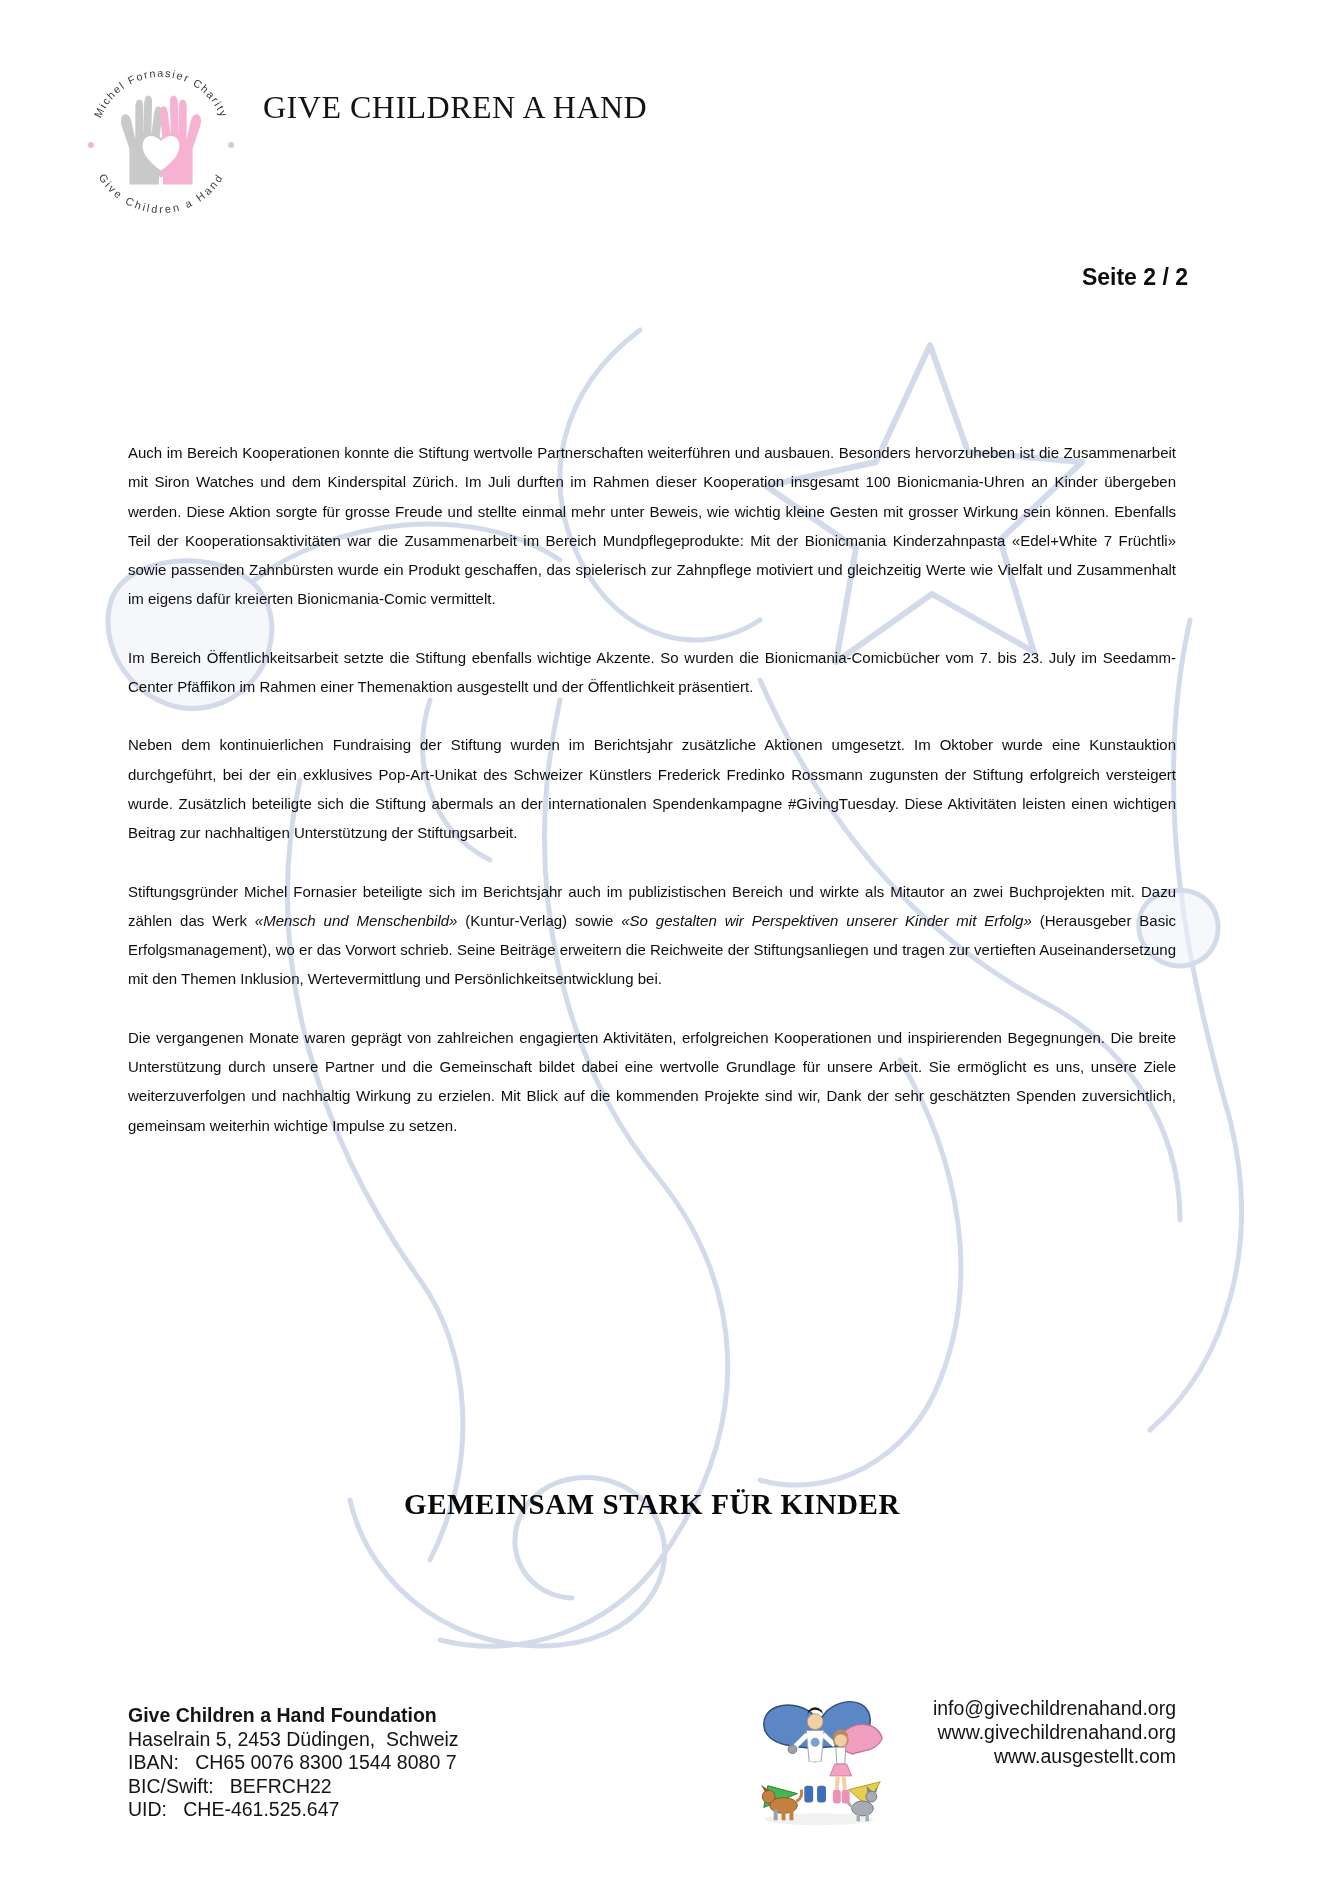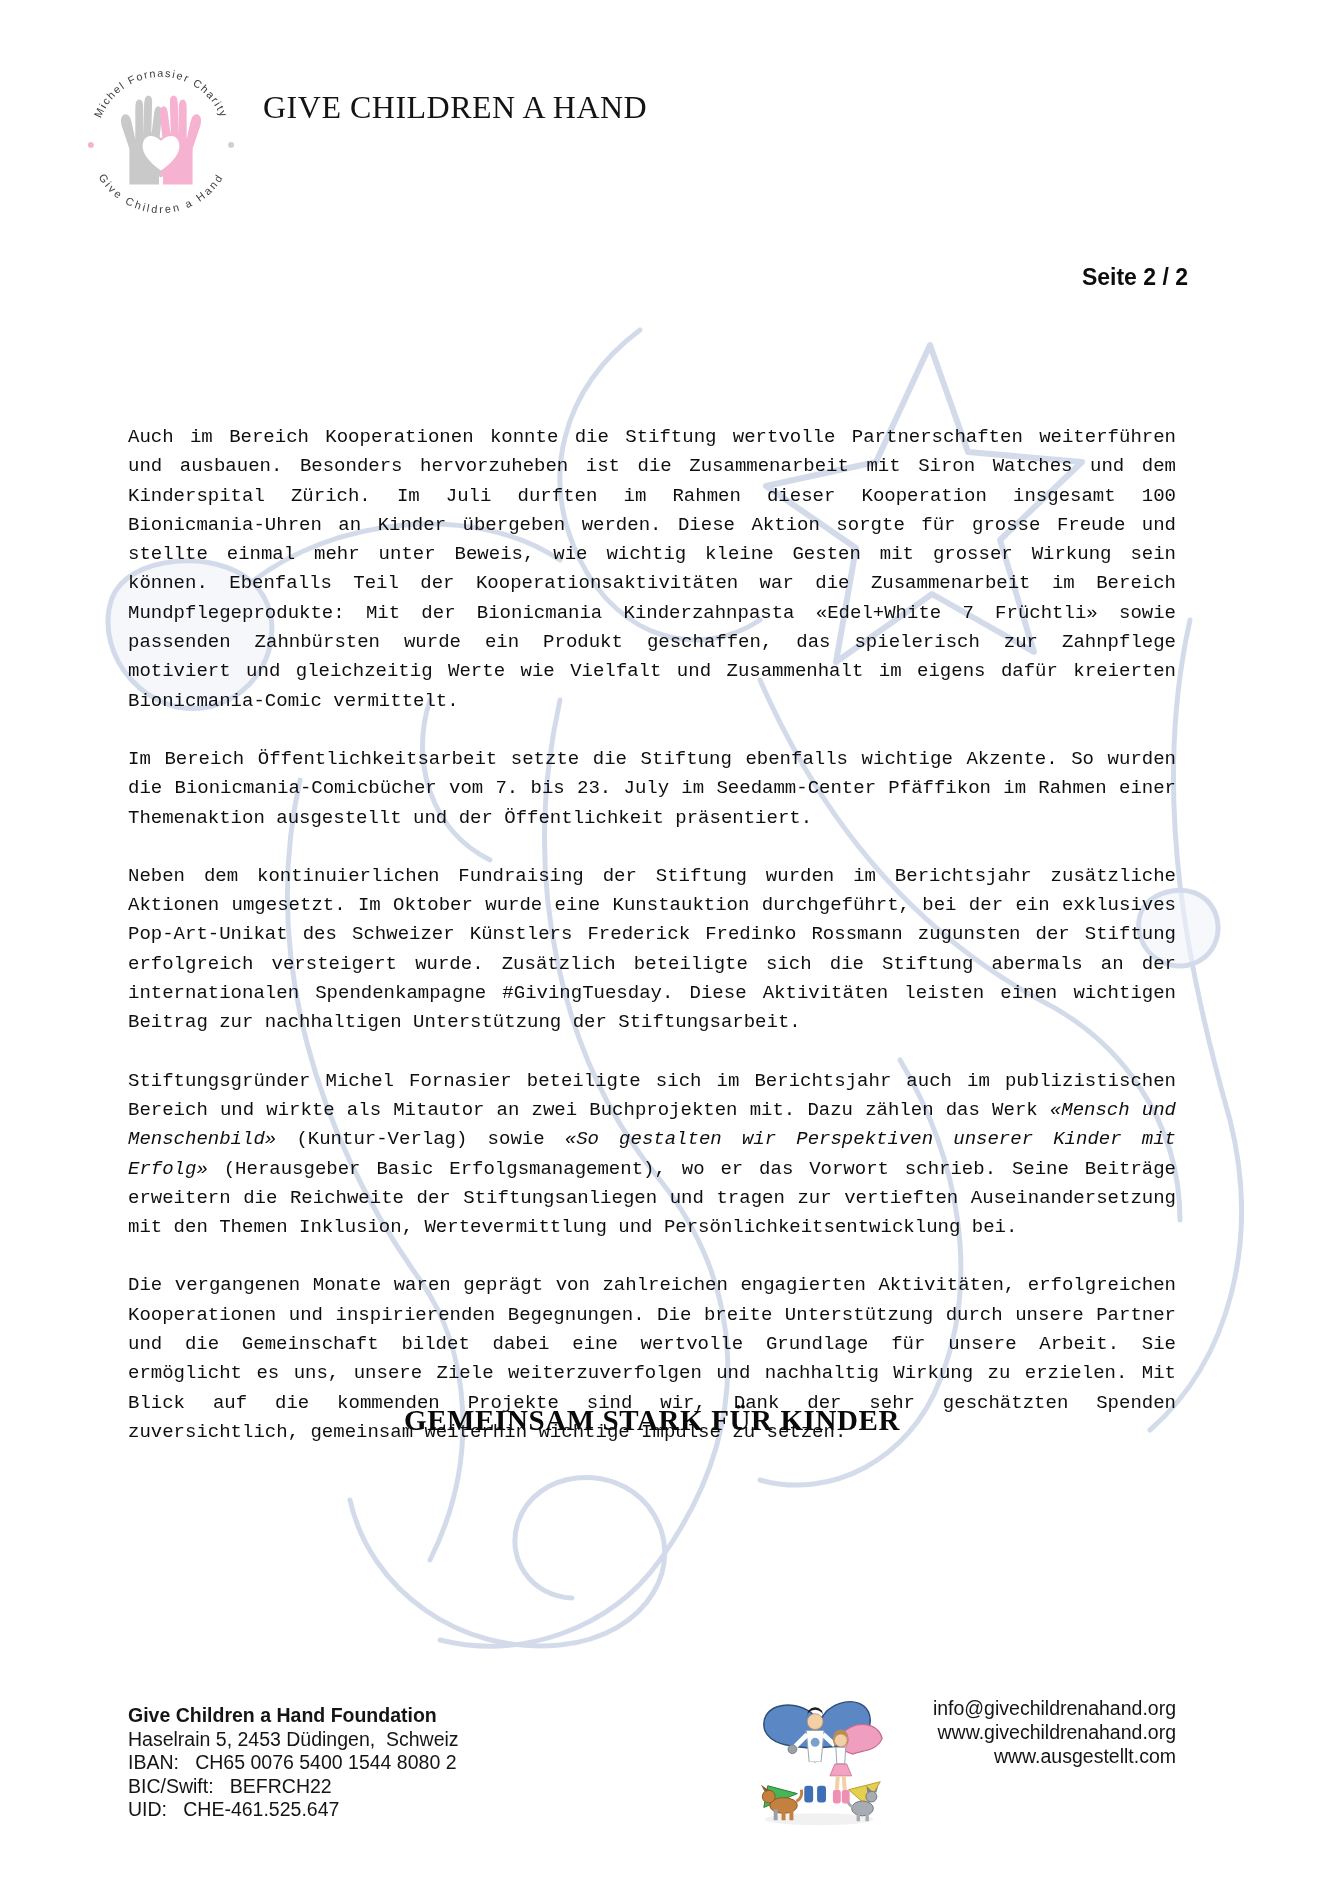--- a/index.html
+++ b/index.html
@@ -20,28 +20,28 @@
   .org-name{position:absolute;left:263px;top:86px;font-family:"Liberation Serif", serif;color:#141414;}
   .org-line1{font-size:32px;letter-spacing:.5px;line-height:42px;}
   .org-line2{font-size:31px;line-height:42px;}
   .page-indicator{
     position:absolute;right:155px;top:264px;
     font-size:23px;font-weight:bold;color:#0d0d0d;
   }
 
   
   .body-text{
-    position:absolute;left:128px;top:423px;width:1048px;
-    font-size:19px;line-height:29.3px;text-align:justify;color:#0e0e0e;font-family:Liberation Mono, monospace;
+    position:absolute;left:128px;top:438px;width:1048px;
+    font-size:15px;line-height:29.3px;text-align:justify;color:#0e0e0e;
   }
   .body-text p{margin:0 0 29px 0;}
   .body-text .it{font-style:italic;}
 
   .headline{
-    position:absolute;left:128px;top:1404px;width:1048px;margin:0;
+    position:absolute;left:128px;top:1488px;width:1048px;margin:0;
     text-align:center;
     font-family:"Liberation Serif", serif;
     font-size:29px;font-weight:bold;letter-spacing:.6px;color:#0a0a0a;
   }
 
   
   .footer-left{position:absolute;left:128px;top:1696px;font-size:19.5px;line-height:23.6px;color:#141414;}
   .footer-left .line{white-space:pre;}
   .footer-left .line.bold{font-weight:bold;margin-top:8px;}
   .footer-right{position:absolute;right:167px;top:1697px;text-align:right;font-size:19.5px;line-height:23.8px;color:#141414;}
@@ -107,21 +107,21 @@
         <p><span>Neben dem kontinuierlichen Fundraising der Stiftung wurden im Berichtsjahr zusätzliche Aktionen umgesetzt. Im Oktober wurde eine Kunstauktion durchgeführt, bei der ein exklusives Pop-Art-Unikat des Schweizer Künstlers Frederick Fredinko Rossmann zugunsten der Stiftung erfolgreich versteigert wurde. Zusätzlich beteiligte sich die Stiftung abermals an der internationalen Spendenkampagne #GivingTuesday. Diese Aktivitäten leisten einen wichtigen Beitrag zur nachhaltigen Unterstützung der Stiftungsarbeit.</span></p>
         <p><span>Stiftungsgründer Michel Fornasier beteiligte sich im Berichtsjahr auch im publizistischen Bereich und wirkte als Mitautor an zwei Buchprojekten mit. Dazu zählen das Werk </span><span class="it">«Mensch und Menschenbild»</span><span> (Kuntur-Verlag) sowie </span><span class="it">«So gestalten wir Perspektiven unserer Kinder mit Erfolg»</span><span> (Herausgeber Basic Erfolgsmanagement), wo er das Vorwort schrieb. Seine Beiträge erweitern die Reichweite der Stiftungsanliegen und tragen zur vertieften Auseinandersetzung mit den Themen Inklusion, Wertevermittlung und Persönlichkeitsentwicklung bei.</span></p>
         <p><span>Die vergangenen Monate waren geprägt von zahlreichen engagierten Aktivitäten, erfolgreichen Kooperationen und inspirierenden Begegnungen. Die breite Unterstützung durch unsere Partner und die Gemeinschaft bildet dabei eine wertvolle Grundlage für unsere Arbeit. Sie ermöglicht es uns, unsere Ziele weiterzuverfolgen und nachhaltig Wirkung zu erzielen. Mit Blick auf die kommenden Projekte sind wir, Dank der sehr geschätzten Spenden zuversichtlich, gemeinsam weiterhin wichtige Impulse zu setzen.</span></p>
       </main>
 
     <h2 class="headline">GEMEINSAM STARK FÜR KINDER</h2>
 
     <div class="footer-left">
       <div class="line bold">Give Children a Hand Foundation</div>
       <div class="line">Haselrain 5, 2453 Düdingen,  Schweiz</div>
-      <div class="line">IBAN:   CH65 0076 5400 1544 8080 2</div>
+      <div class="line">IBAN:   CH65 0076 8300 1544 8080 7</div>
       <div class="line">BIC/Swift:   BEFRCH22</div>
       <div class="line">UID:   CHE-461.525.647</div>
     </div>
 
     <svg class="characters" viewBox="0 0 150 150" xmlns="http://www.w3.org/2000/svg">
       <ellipse cx="70" cy="130" rx="55" ry="6" fill="#e8e8e8" opacity="0.6"></ellipse>
 
       <path d="M15,40 C8,16 40,6 62,22 L70,30 L78,20 C100,2 127,12 121,36 C113,52 98,50 90,56 L62,58 C45,56 22,56 15,40 Z" fill="#5b87c5" stroke="#2f4f7a" stroke-width="1.5"></path>
 
       <path d="M92,44 C108,28 130,32 134,48 C128,62 112,60 104,64 L94,60 Z" fill="#ef9ec0" stroke="#c46a94" stroke-width="1.2"></path>

